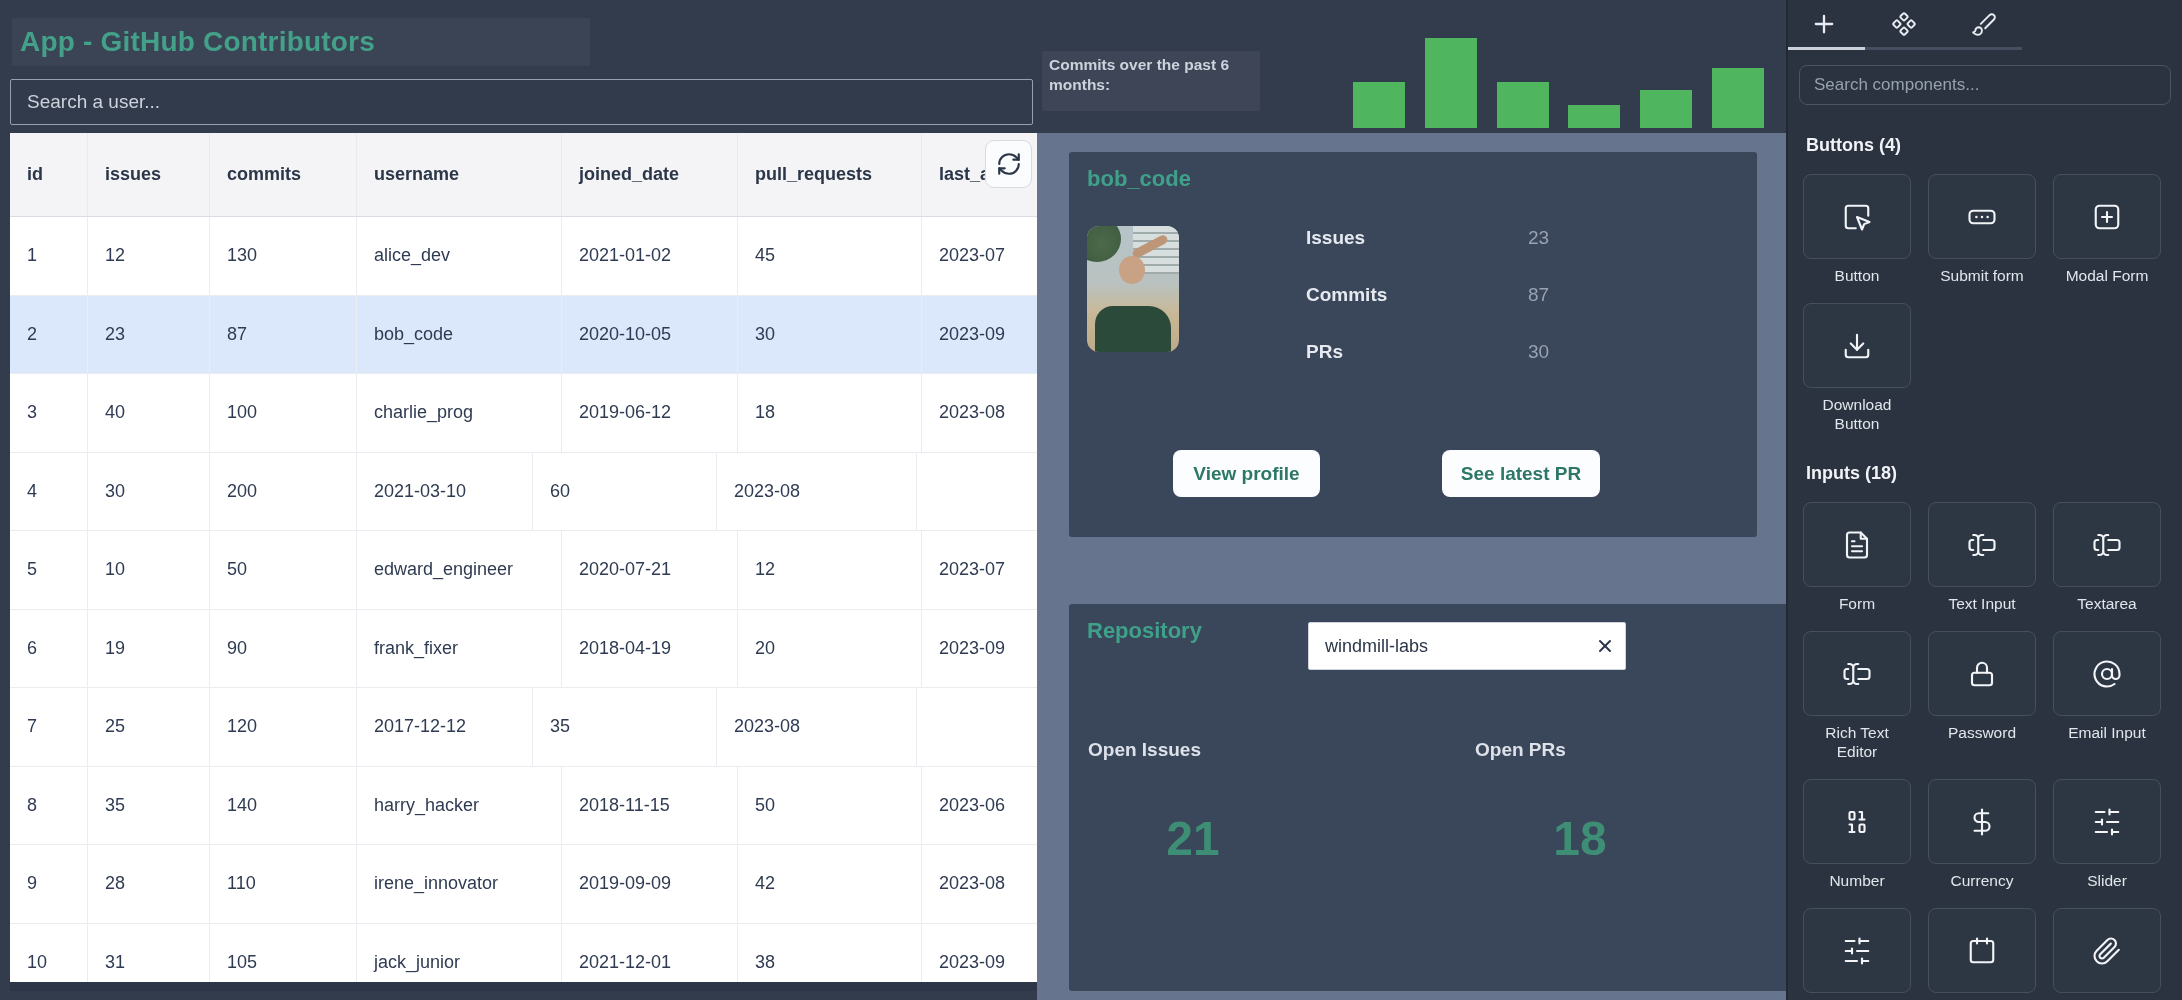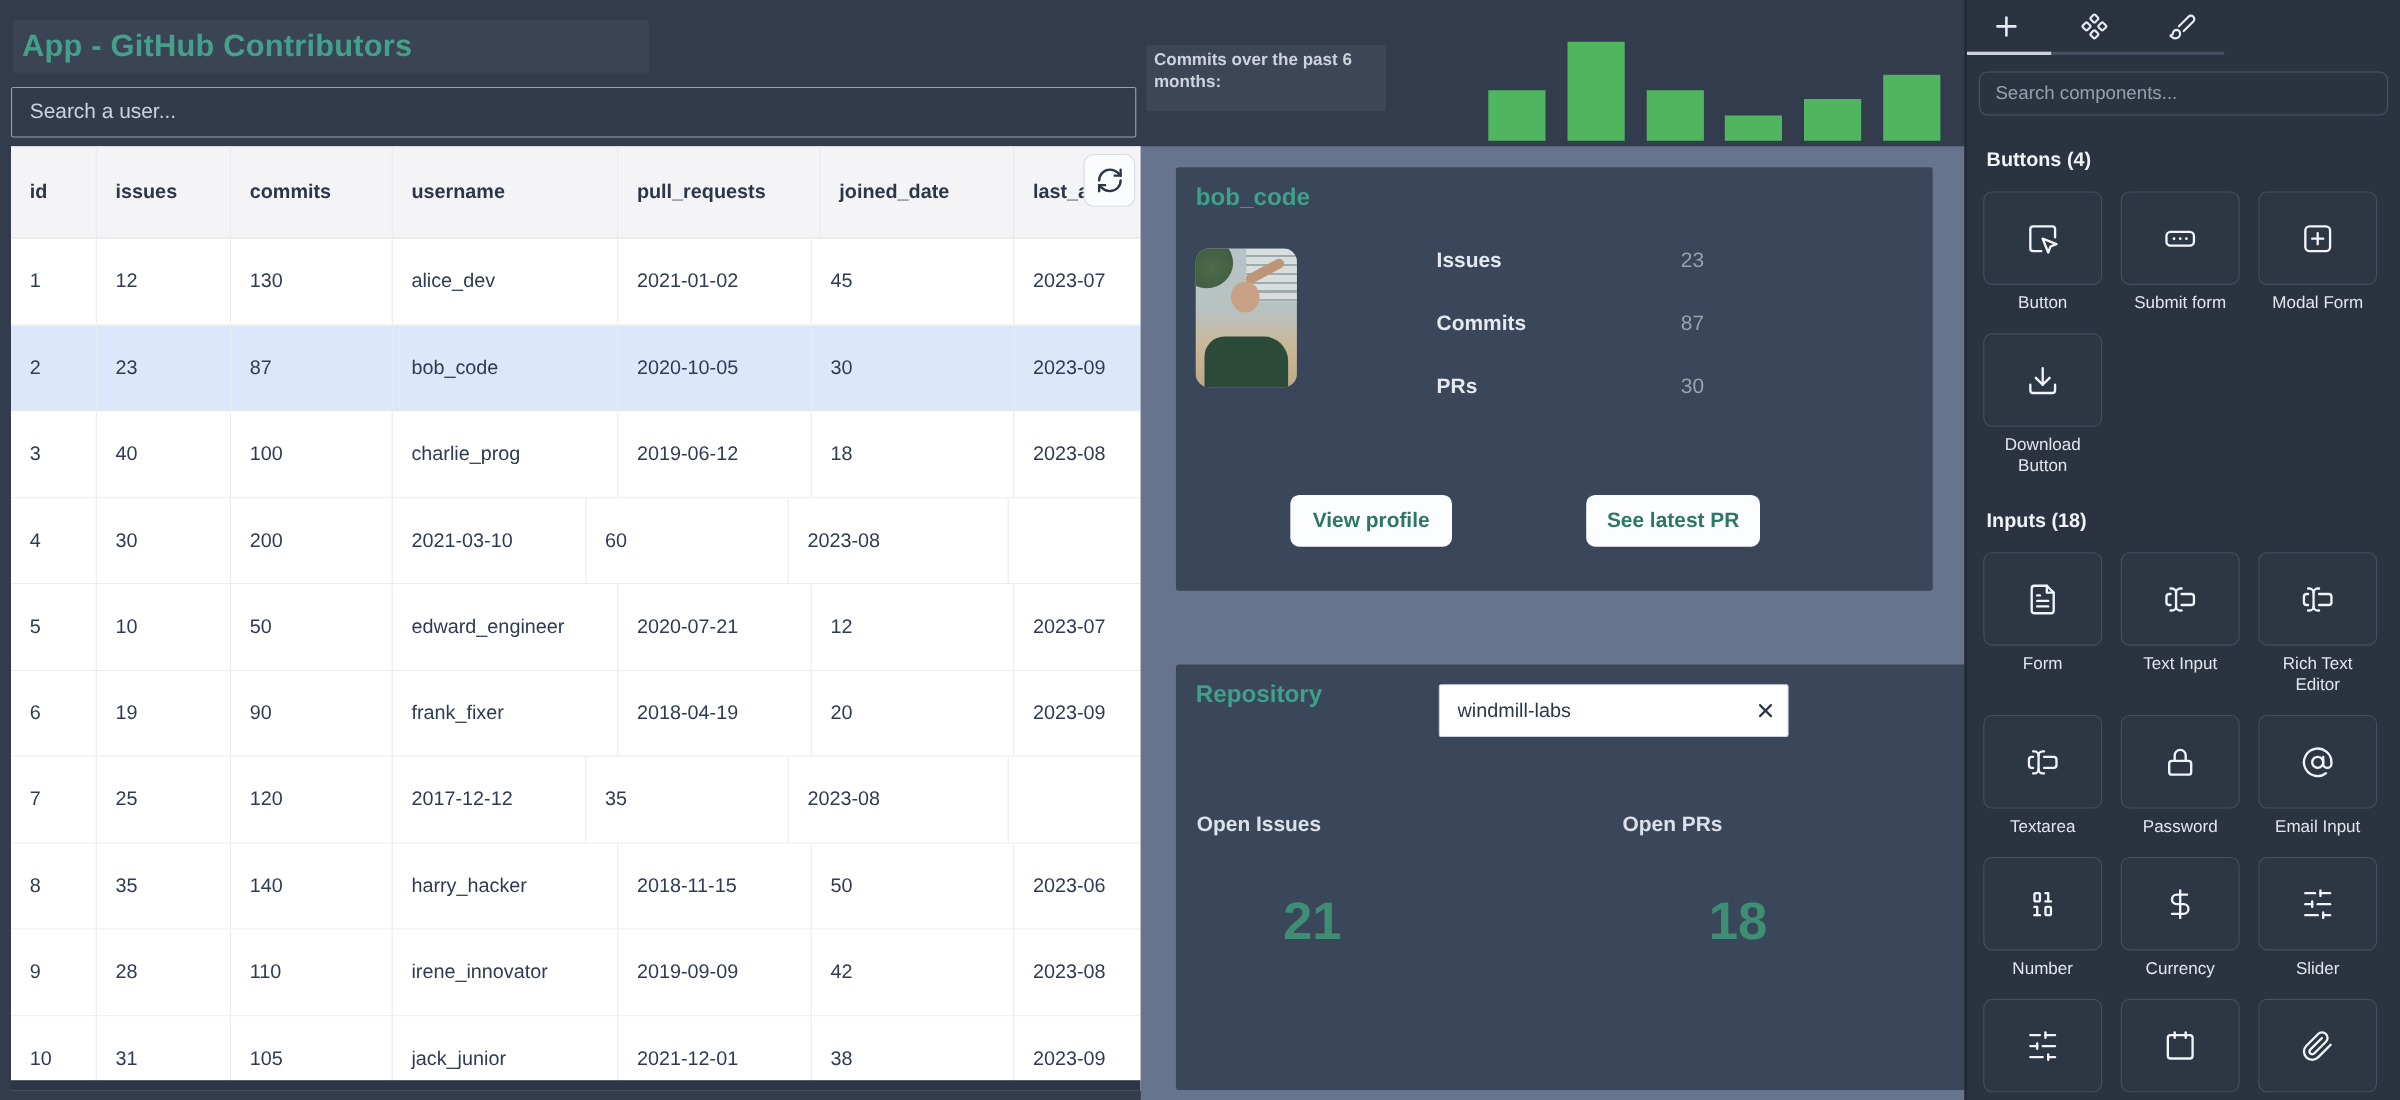--- a/index.html
+++ b/index.html
@@ -29,21 +29,21 @@
   .tr.selected{background:#dbe7fb;}
   .td{box-sizing:border-box;display:flex;align-items:center;padding-left:17px;
     font-size:18px;color:#2f3b52;border-right:1px solid #e9ecf0;flex:none;overflow:hidden;white-space:nowrap;}
   .refresh-btn{position:absolute;right:5px;top:7px;width:47px;height:48px;
     background:#fbfcfd;border:1px solid #d7dbe1;border-radius:9px;color:#2b3648;
     display:flex;align-items:center;justify-content:center;cursor:pointer;padding:0;}
   .hscroll{position:absolute;left:0;bottom:0;width:100%;height:9px;background:#2c3648;}
 
   
   .mid-light{position:absolute;left:1037px;top:133px;width:749px;height:867px;background:#67748e;}
-  .commits-hl{position:absolute;left:1042px;top:41px;width:218px;height:60px;
+  .commits-hl{position:absolute;left:1042px;top:51px;width:218px;height:60px;
     background:rgba(255,255,255,0.05);border-radius:2px;}
   .commits-label{margin:4px 0 0 7px;width:200px;font-size:15.5px;font-weight:bold;
     color:#ccd3dd;line-height:19.5px;}
   .bar{position:absolute;width:52px;}
 
   .card{position:absolute;left:1069px;width:688px;background:#3a4659;border-radius:3px;}
   .card1{top:152px;height:385px;}
   .card2{top:604px;height:387px;padding-left:39px;}
   .card-title{position:absolute;left:18px;top:14px;margin:0;font-size:22px;font-weight:bold;color:#3fa189;}
 
@@ -113,22 +113,22 @@
     <div class="title-hl">
       <h1 class="app-title">App - GitHub Contributors</h1>
     </div>
     <input class="user-search" type="text" placeholder="Search a user..." style="">
     <div class="dtable">
       <div class="thead" id="thead">
           <span class="th" style="width: 78px;">id</span>
           <span class="th" style="width: 122px;">issues</span>
           <span class="th" style="width: 147px;">commits</span>
           <span class="th" style="width: 205px;">username</span>
+          <span class="th" style="width: 176px;">joined_date</span>
           <span class="th" style="width: 184px;">pull_requests</span>
-          <span class="th" style="width: 176px;">joined_date</span>
           <span class="th" style="width: 200px;">last_active</span>
         </div>
       <div id="tbody">
           <div class="tr">
             <span class="td" style="width: 78px;">1</span>
             <span class="td" style="width: 122px;">12</span>
             <span class="td" style="width: 147px;">130</span>
             <span class="td" style="width: 205px;">alice_dev</span>
             <span class="td" style="width: 176px;">2021-01-02</span>
             <span class="td" style="width: 184px;">45</span>
@@ -392,33 +392,33 @@
           <div class="tile-block">
             <div class="tile">
               <svg class="ic" width="30" height="30" viewBox="0 0 24 24" fill="none" stroke="currentColor" stroke-width="1.7" stroke-linecap="round" stroke-linejoin="round">
                 <path d="M5 4h1a3 3 0 0 1 3 3 3 3 0 0 1 3-3h1"></path>
                 <path d="M13 20h-1a3 3 0 0 1-3-3 3 3 0 0 1-3 3H5"></path>
                 <path d="M5 16H4a2 2 0 0 1-2-2v-4a2 2 0 0 1 2-2h1"></path>
                 <path d="M13 8h7a2 2 0 0 1 2 2v4a2 2 0 0 1-2 2h-7"></path>
                 <path d="M9 7v10"></path>
               </svg>
             </div>
-            <div class="tile-label">Rich Text Editor</div>
+            <div class="tile-label">Textarea</div>
           </div>
           <div class="tile-block">
             <div class="tile">
               <svg class="ic" width="30" height="30" viewBox="0 0 24 24" fill="none" stroke="currentColor" stroke-width="1.7" stroke-linecap="round" stroke-linejoin="round">
                 <path d="M5 4h1a3 3 0 0 1 3 3 3 3 0 0 1 3-3h1"></path>
                 <path d="M13 20h-1a3 3 0 0 1-3-3 3 3 0 0 1-3 3H5"></path>
                 <path d="M5 16H4a2 2 0 0 1-2-2v-4a2 2 0 0 1 2-2h1"></path>
                 <path d="M13 8h7a2 2 0 0 1 2 2v4a2 2 0 0 1-2 2h-7"></path>
                 <path d="M9 7v10"></path>
               </svg>
             </div>
-            <div class="tile-label">Textarea</div>
+            <div class="tile-label">Rich Text Editor</div>
           </div>
           <div class="tile-block">
             <div class="tile">
               <svg class="ic" width="30" height="30" viewBox="0 0 24 24" fill="none" stroke="currentColor" stroke-width="1.7" stroke-linecap="round" stroke-linejoin="round">
                 <rect x="4" y="11" width="16" height="10" rx="2"></rect>
                 <path d="M8 11V7a4 4 0 0 1 8 0v4"></path>
               </svg>
             </div>
             <div class="tile-label">Password</div>
           </div>

